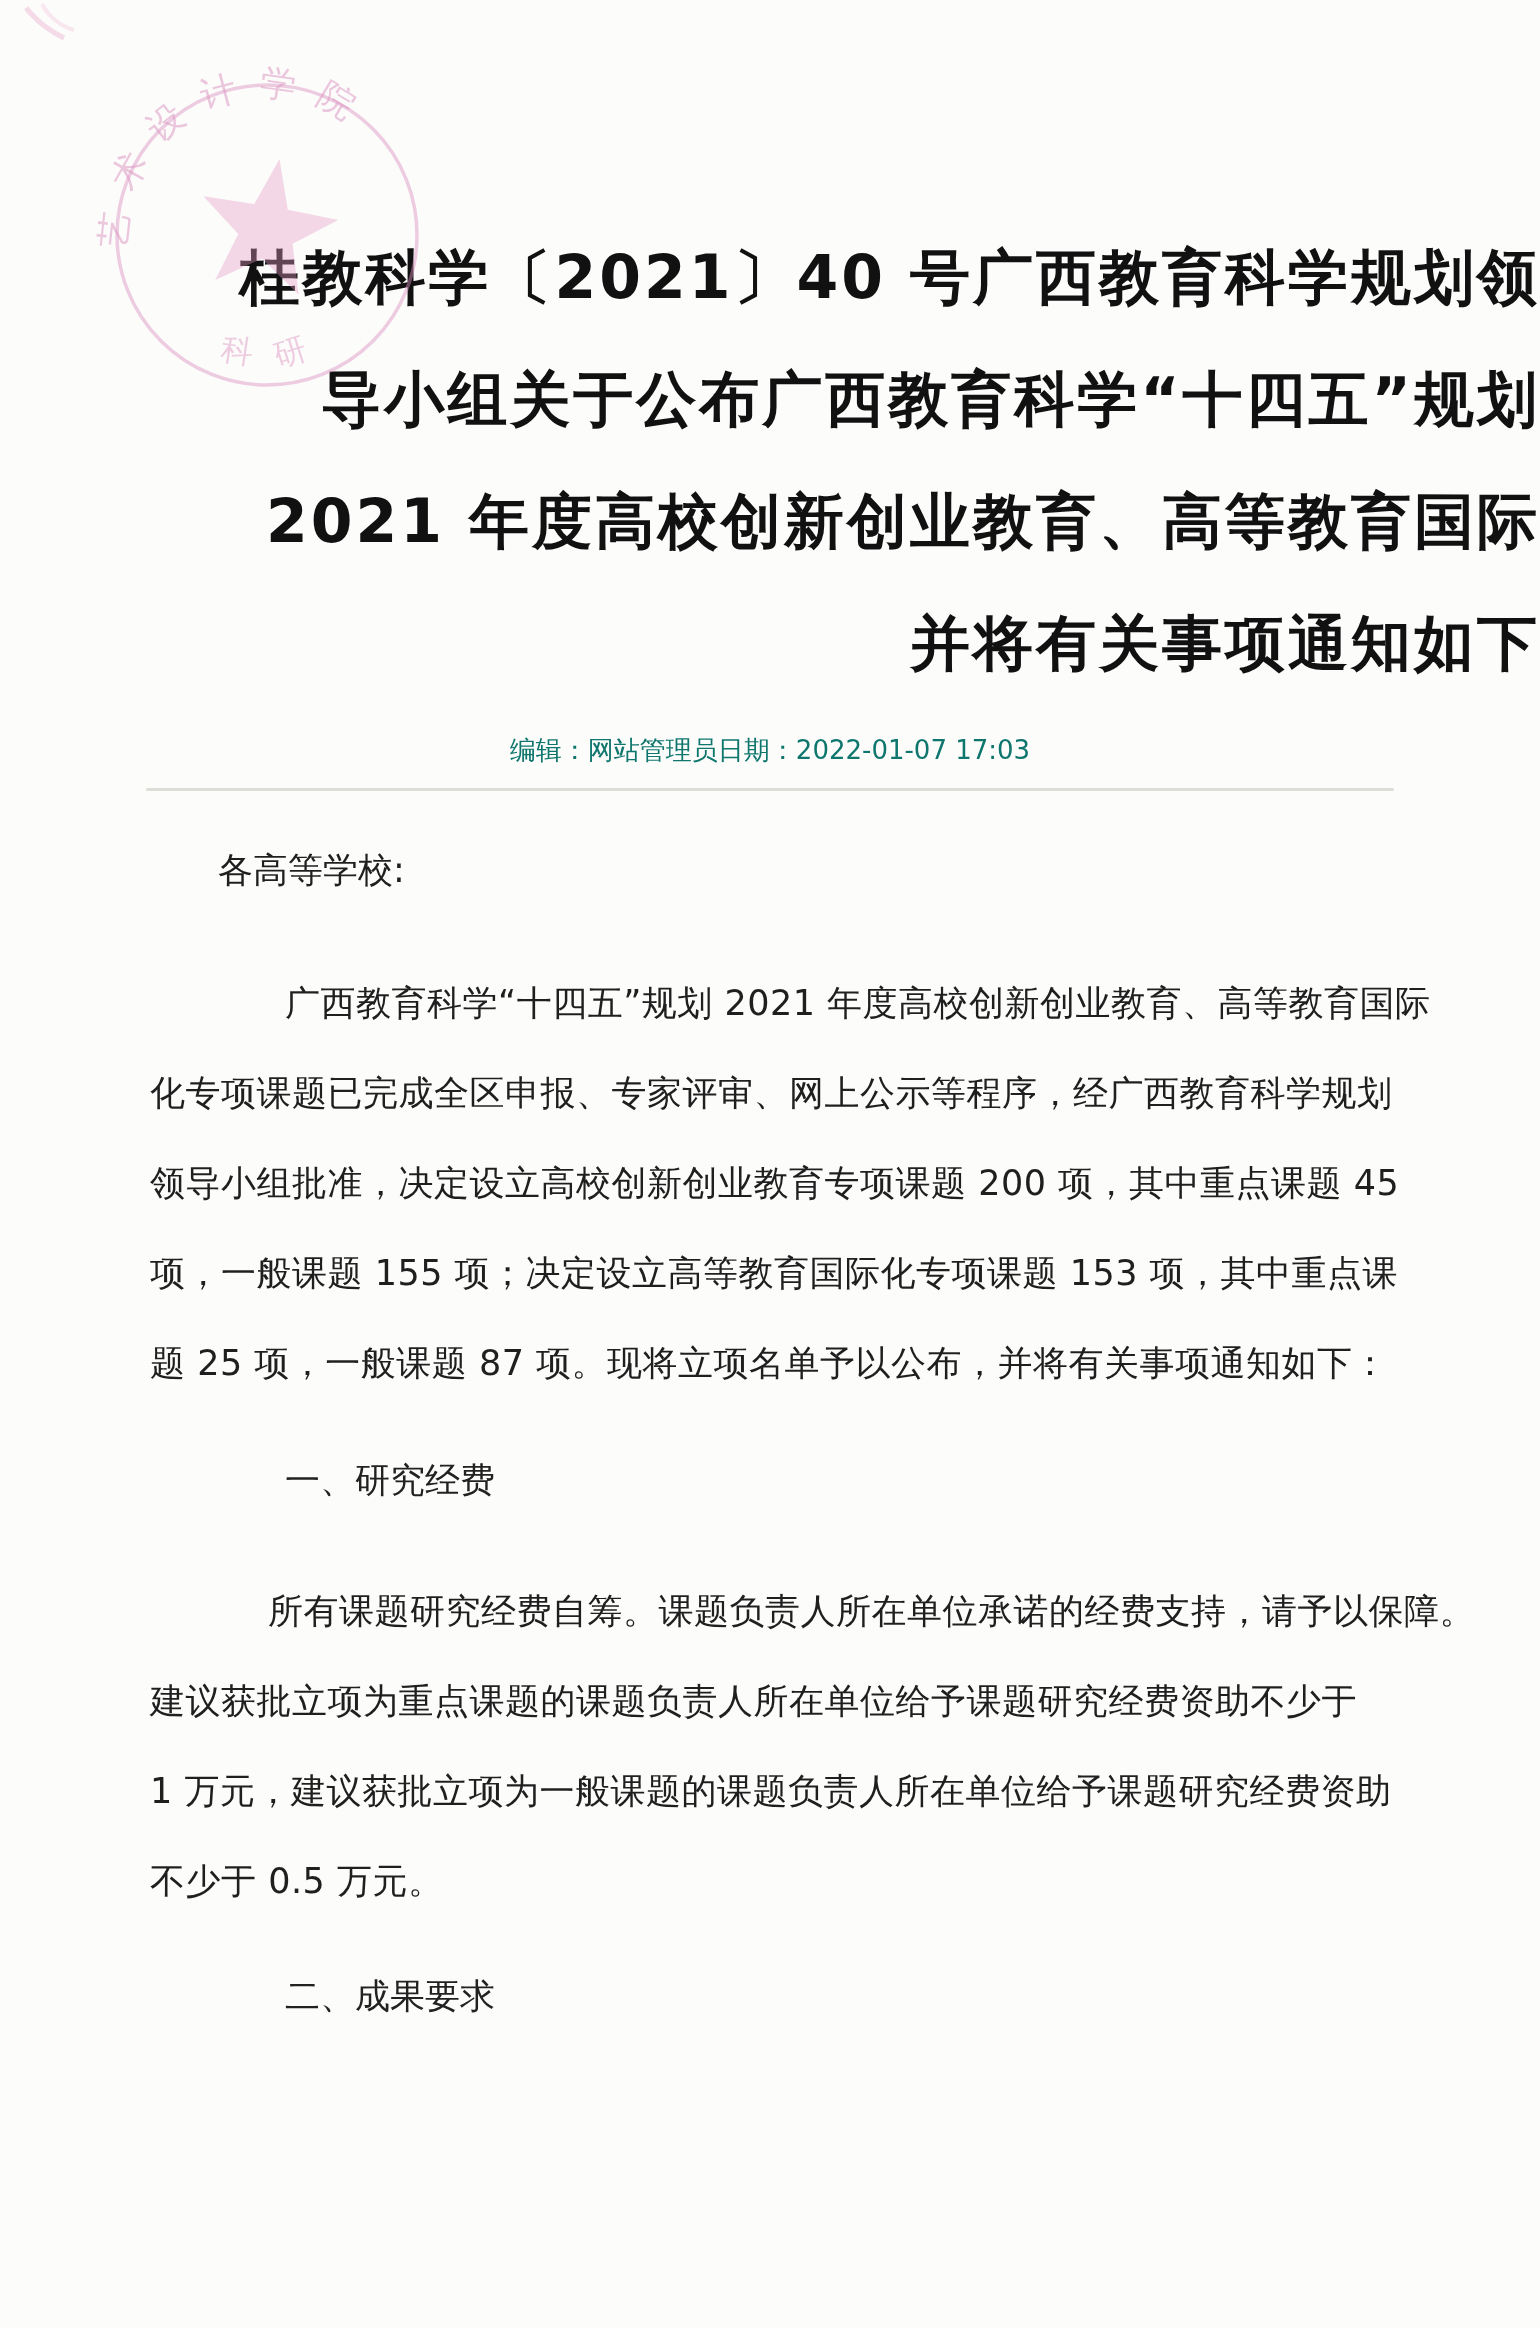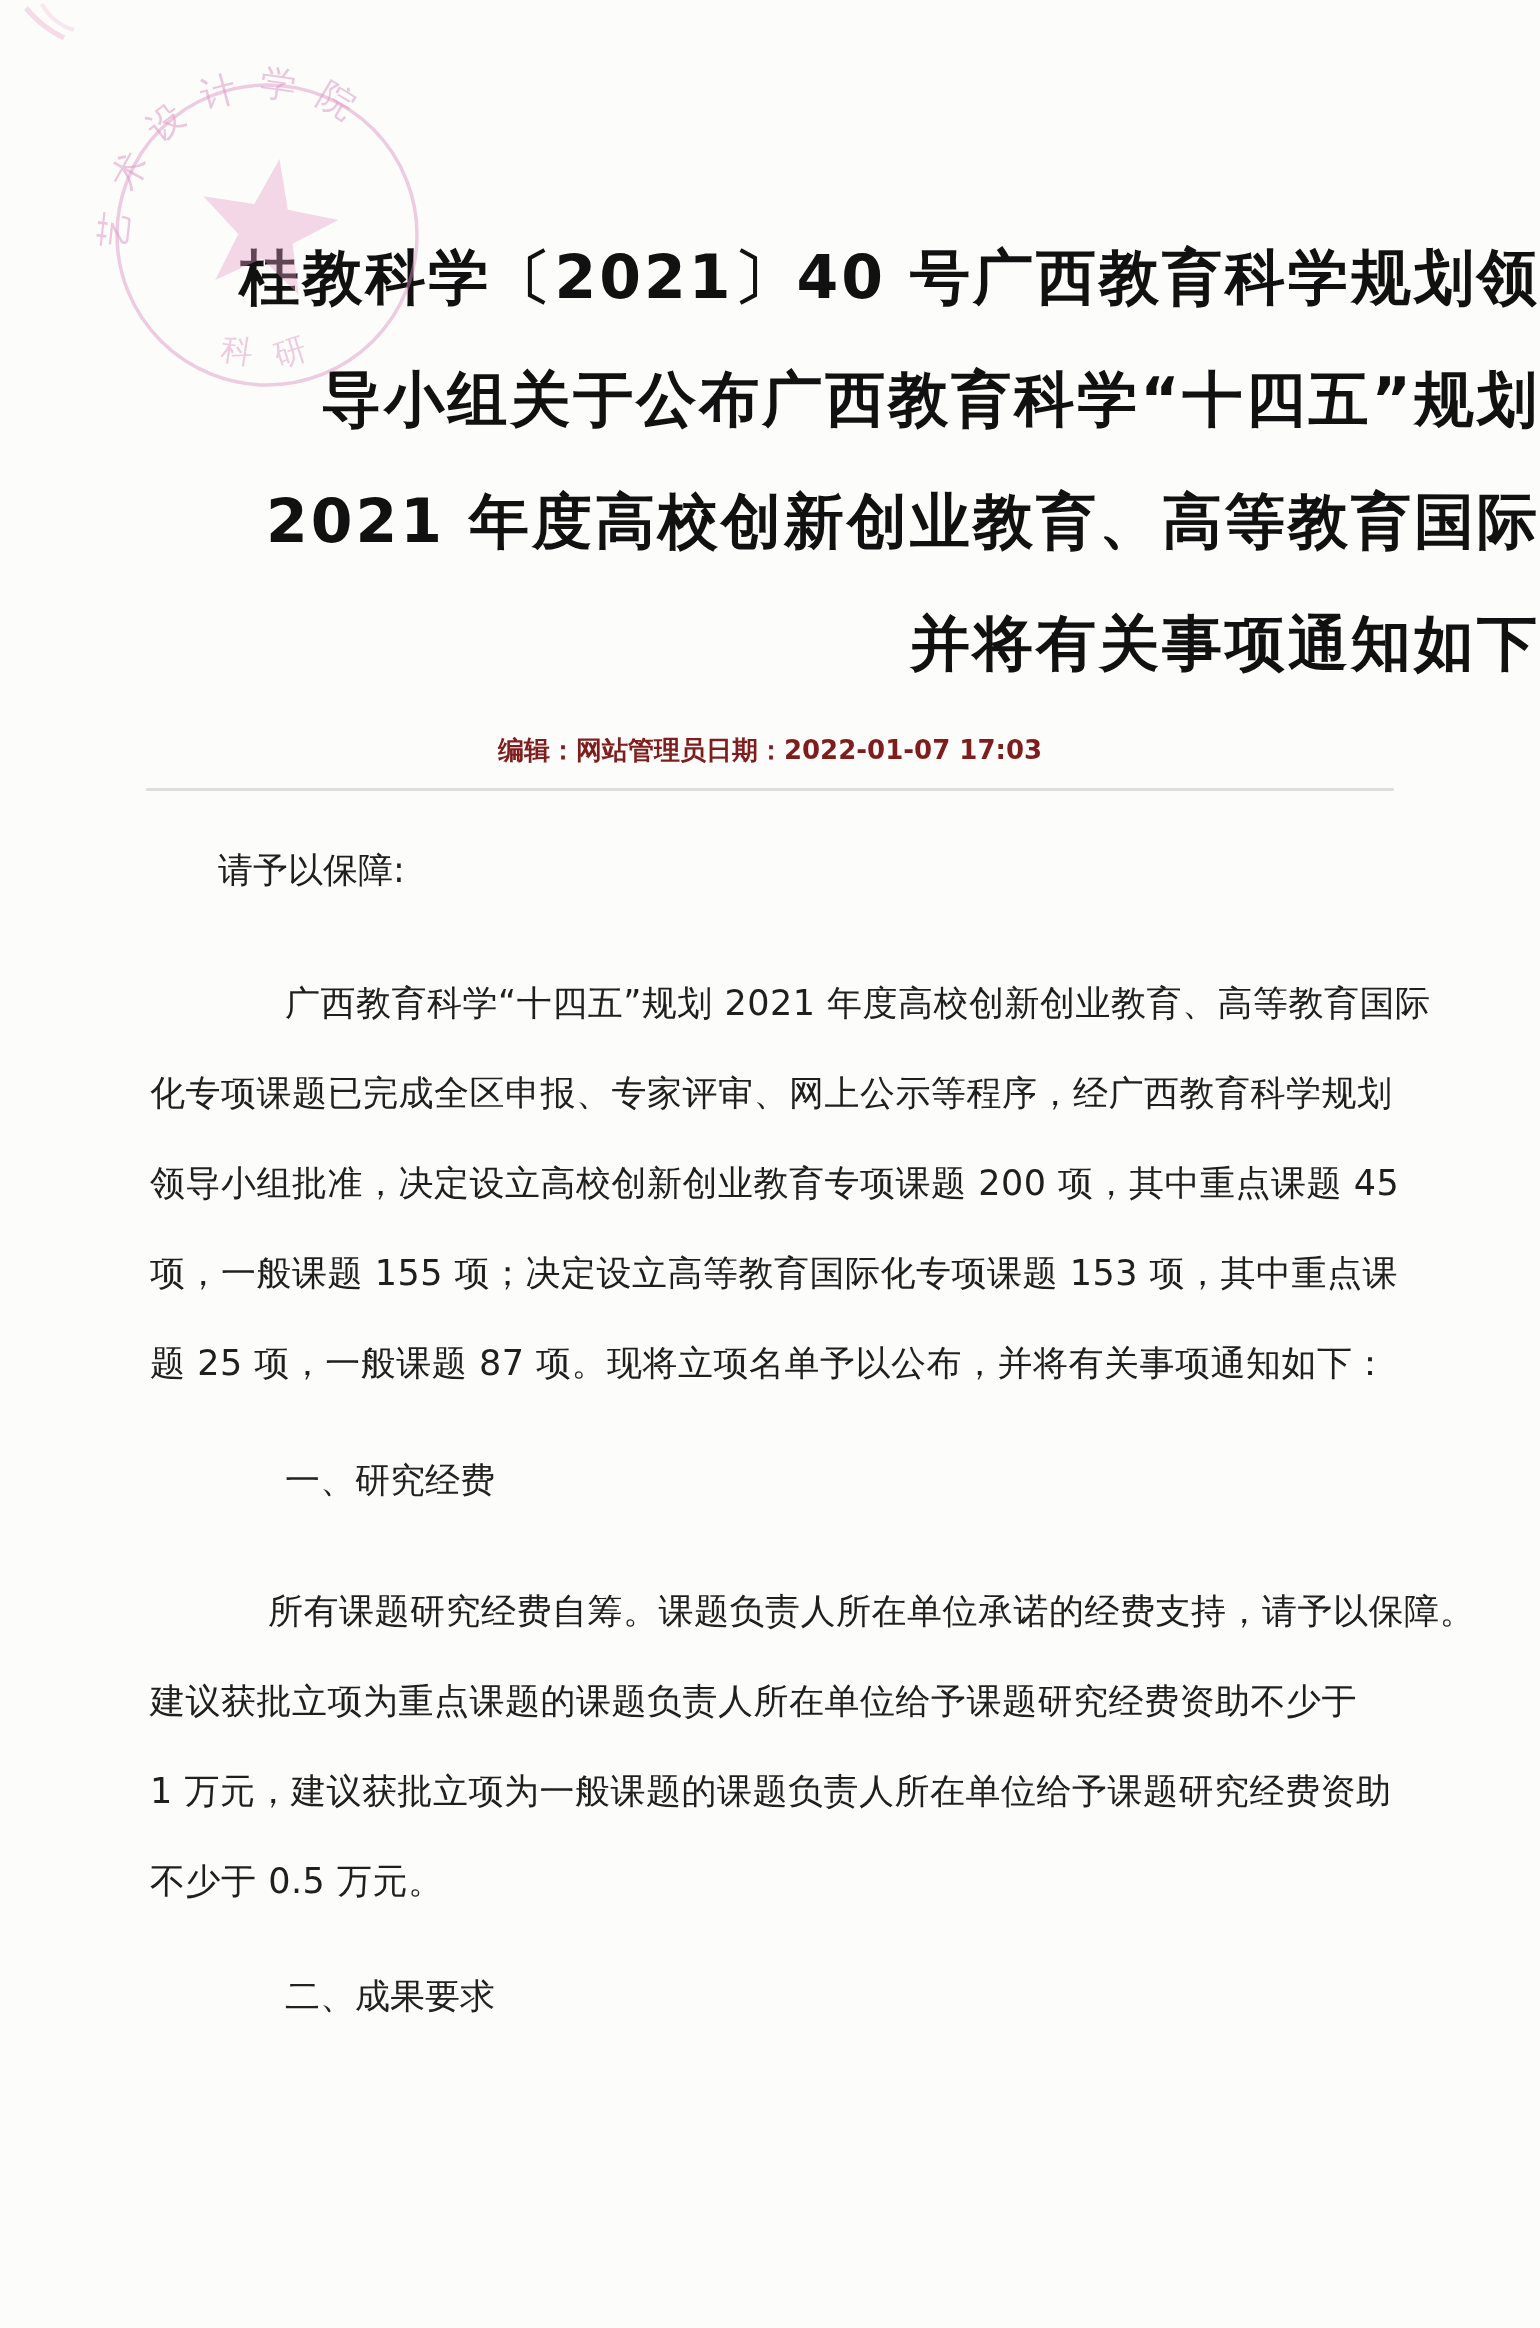--- a/index.html
+++ b/index.html
@@ -22,24 +22,23 @@
     font-weight:700;
     color:#111111;
     letter-spacing:3px;
   }
   .title-line{line-height:122px;white-space:nowrap;}
   
   .meta{
     margin-top:26px;
     text-align:center;
     font-size:26px;
-    color:#7f1d1d;
+    color:#0f766e;
     line-height:40px;
     white-space:nowrap;
-    font-weight:bold;
   }
   .divider{
     margin:18px auto 0 auto;
     width:1248px;height:3px;
     background:#d7d5d0;
     opacity:.8;
     border-radius:2px;
   }
   
   .content{padding-left:150px;padding-right:120px;font-size:35px;}
@@ -95,21 +94,21 @@
     <div class="title-line">2021 年度高校创新创业教育、高等教育国际</div>
     <div class="title-line">并将有关事项通知如下</div>
   </div>
 
   <div class="meta">编辑：网站管理员日期：2022-01-07 17:03</div>
 
   <div class="divider"></div>
 
   <div class="content">
 
-    <div class="salutation">请予以保障:</div>
+    <div class="salutation">各高等学校:</div>
 
     <div class="para para-1">
       <div class="p-line first-line">广西教育科学“十四五”规划 2021 年度高校创新创业教育、高等教育国际</div>
       <div class="p-line">化专项课题已完成全区申报、专家评审、网上公示等程序，经广西教育科学规划</div>
       <div class="p-line">领导小组批准，决定设立高校创新创业教育专项课题 200 项，其中重点课题 45</div>
       <div class="p-line">项，一般课题 155 项；决定设立高等教育国际化专项课题 153 项，其中重点课</div>
       <div class="p-line">题 25 项，一般课题 87 项。现将立项名单予以公布，并将有关事项通知如下：</div>
     </div>
 
     <div class="heading heading-1">一、研究经费</div>

